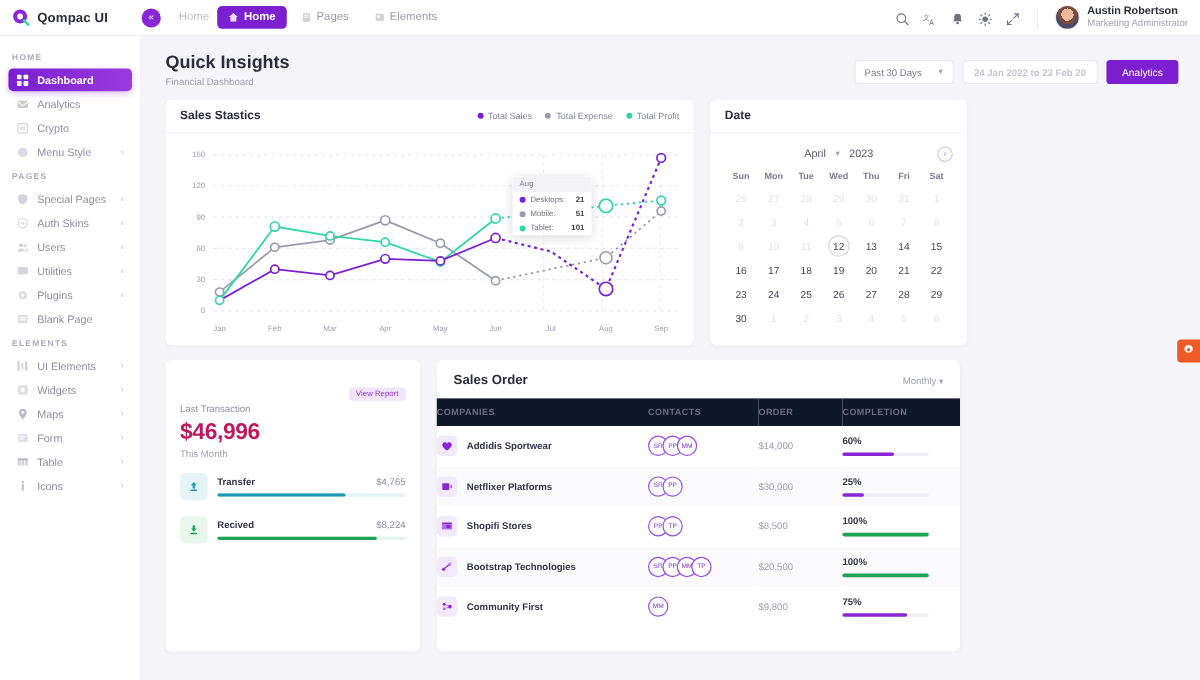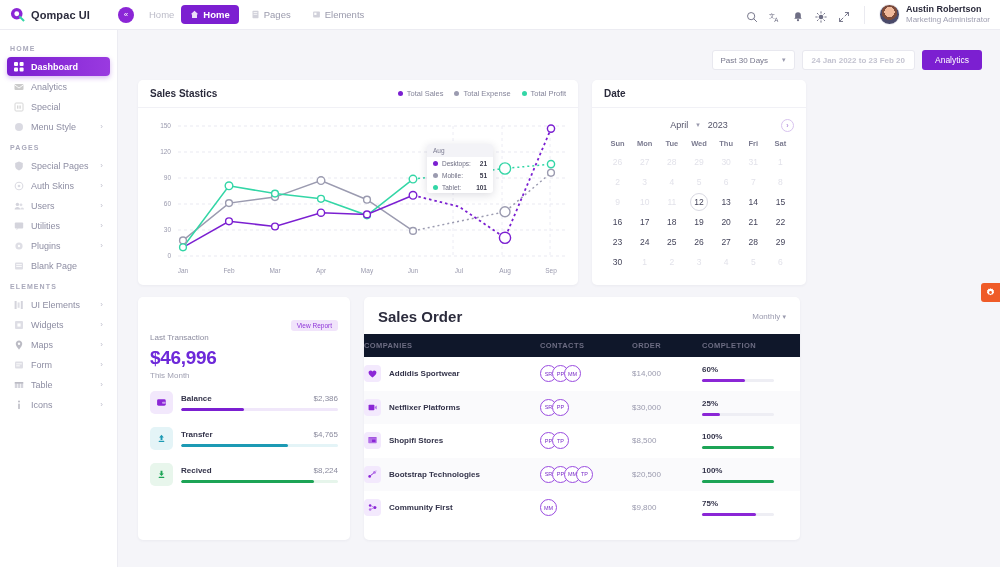--- a/index.html
+++ b/index.html
@@ -140,35 +140,35 @@
   
   .row2 { display: flex; gap: 14px; padding: 12px 18px 0 20px; }
   .card-trans { width: 212px; height: 243px; padding: 11px 12px 0 12px; }
   .card-order { width: 436px; height: 243px; }
   .tr-head { display: flex; align-items: center; }
   .tr-label { font-size: 8px; color: #8d8da0; margin-top: 25px; }
   .badge-report {
     margin-left: auto; background: #f1e4fb; color: #8e34d8;
     font-size: 6.5px; padding: 2px 6px; border-radius: 3px;
   }
-  .tr-amount { font-size: 19px; font-weight: bold; color: #6d28d9; margin-top: 5px; letter-spacing: -.3px; }
+  .tr-amount { font-size: 19px; font-weight: bold; color: #be185d; margin-top: 5px; letter-spacing: -.3px; }
   .tr-month { font-size: 8px; color: #a0a0b2; margin-top: 2px; }
   .tr-list { margin-top: 11px; }
   .tr-item { display: flex; align-items: center; gap: 8px; margin-bottom: 13px; }
   .tr-ico { width: 23px; height: 23px; border-radius: 5px; display: flex; align-items: center; justify-content: center; flex: 0 0 23px; }
   .tr-body { flex: 1; }
   .tr-top { display: flex; align-items: baseline; }
   .tr-name { font-size: 8px; font-weight: bold; color: #33334a; }
   .tr-val { margin-left: auto; font-size: 8px; color: #8b8b9e; }
   .bar { height: 3px; border-radius: 2px; margin-top: 5px; position: relative; overflow: hidden; }
   .bar > i { position: absolute; left: 0; top: 0; height: 3px; border-radius: 2px; display: block; }
 
   
   .so-head { display: flex; align-items: center; padding: 11px 14px 9px 14px; }
-  .so-title { font-size: 15px; font-weight: bold; color: #2b2b3c; }
+  .so-title { font-size: 11px; font-weight: bold; color: #2b2b3c; }
   .so-period { margin-left: auto; font-size: 8px; color: #9a9aae; }
   table.so { width: 100%; border-collapse: collapse; }
   table.so th {
     background: #0f172a; font-size: 7.5px; letter-spacing: .4px; color: #6c6c82;
     text-align: left; padding: 7px 0; font-weight: bold;
   }
   table.so td { padding: 0; font-size: 8px; height: 33.5px; vertical-align: middle; }
   table.so tbody tr:nth-child(even) { background: #fafafc; }
   .c-comp { padding-left: 14px; width: 176px; }
   .c-cont { width: 92px; margin-left: 40px; }
@@ -306,21 +306,21 @@
             <path d="M0.5 2.8 L5 6 L9.5 2.8" stroke="#fff" stroke-width=".9" fill="none"></path>
           </svg></span>
       <span>Analytics</span>
     </div>
     <div class="s-item">
       <span class="s-ico"><svg viewBox="0 0 10 10" width="10" height="10">
             <rect x="1" y="1" width="8" height="8" rx="1" fill="none" stroke="#bbb" stroke-width="1"></rect>
             <rect x="3" y="3.5" width="1.4" height="3.2" fill="#bbb"></rect>
             <rect x="5.4" y="3.5" width="1.4" height="3.2" fill="#bbb"></rect>
           </svg></span>
-      <span>Special</span>
+      <span>Crypto</span>
     </div>
     <div class="s-item">
       <span class="s-ico"><svg viewBox="0 0 10 10" width="10" height="10">
             <circle cx="5" cy="5" r="4" fill="#c3c3cf"></circle>
           </svg></span>
       <span>Menu Style</span>
       <span class="chev">›</span>
     </div>
 
     <div class="sec-label">PAGES</div>
@@ -425,20 +425,24 @@
             <rect x="4.2" y="3.4" width="1.6" height="5.6" rx=".6" fill="#8f8f9e"></rect>
           </svg></span>
       <span>Icons</span>
       <span class="chev">›</span>
     </div>
   </div>
 
   <div class="main">
 
     <div class="page-head">
+      <div>
+        <div class="page-title">Quick Insights</div>
+        <div class="page-sub">Financial Dashboard</div>
+      </div>
       <div class="head-ctrls">
         <div class="ctrl">
           <span>Past 30 Days</span>
           <span class="caret">▾</span>
         </div>
         <div class="ctrl range">
           <span>24 Jan 2022 to 23 Feb 20</span>
         </div>
         <div class="btn-analytics">
           <span>Analytics</span>
@@ -645,37 +649,20 @@
 
       <div class="card card-trans">
         <div class="tr-head">
           <span class="tr-label">Last Transaction</span>
           <span class="badge-report">View Report</span>
         </div>
         <div class="tr-amount">$46,996</div>
         <div class="tr-month">This Month</div>
 
         <div class="tr-list">
-          <div class="tr-item">
-            <span class="tr-ico" style="background:#f2e8fc">
-              <svg viewBox="0 0 14 14" width="11" height="11">
-                  <rect x="1.4" y="3" width="11" height="8" rx="1.8" fill="#8b26d6"></rect>
-                  <rect x="7.6" y="6" width="4.8" height="2.6" rx="1.3" fill="#c99bf0"></rect>
-                </svg>
-            </span>
-            <span class="tr-body">
-              <span class="tr-top">
-                <span class="tr-name">Balance</span>
-                <span class="tr-val">$2,386</span>
-              </span>
-              <span class="bar" style="background:#f0e7fa; display:block;">
-                <i style="width:40%; background:#7b1fd1"></i>
-              </span>
-            </span>
-          </div>
 
           <div class="tr-item">
             <span class="tr-ico" style="background:#e4f4f7">
               <svg viewBox="0 0 14 14" width="11" height="11">
                   <path d="M7 2.2 L10 5.6 H8.2 V9 H5.8 V5.6 H4z" fill="#1c9ab4"></path>
                   <rect x="3.4" y="10" width="7.2" height="1.6" rx=".8" fill="#1c9ab4"></rect>
                 </svg>
             </span>
             <span class="tr-body">
               <span class="tr-top">

